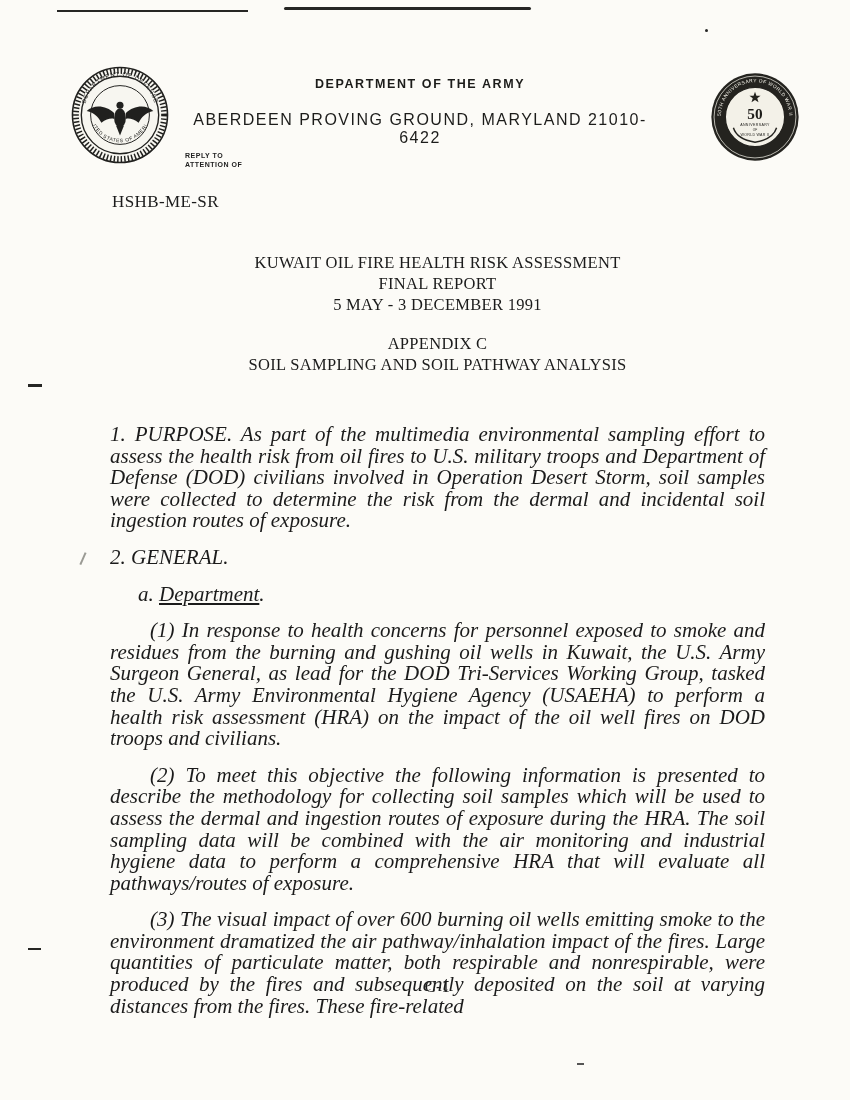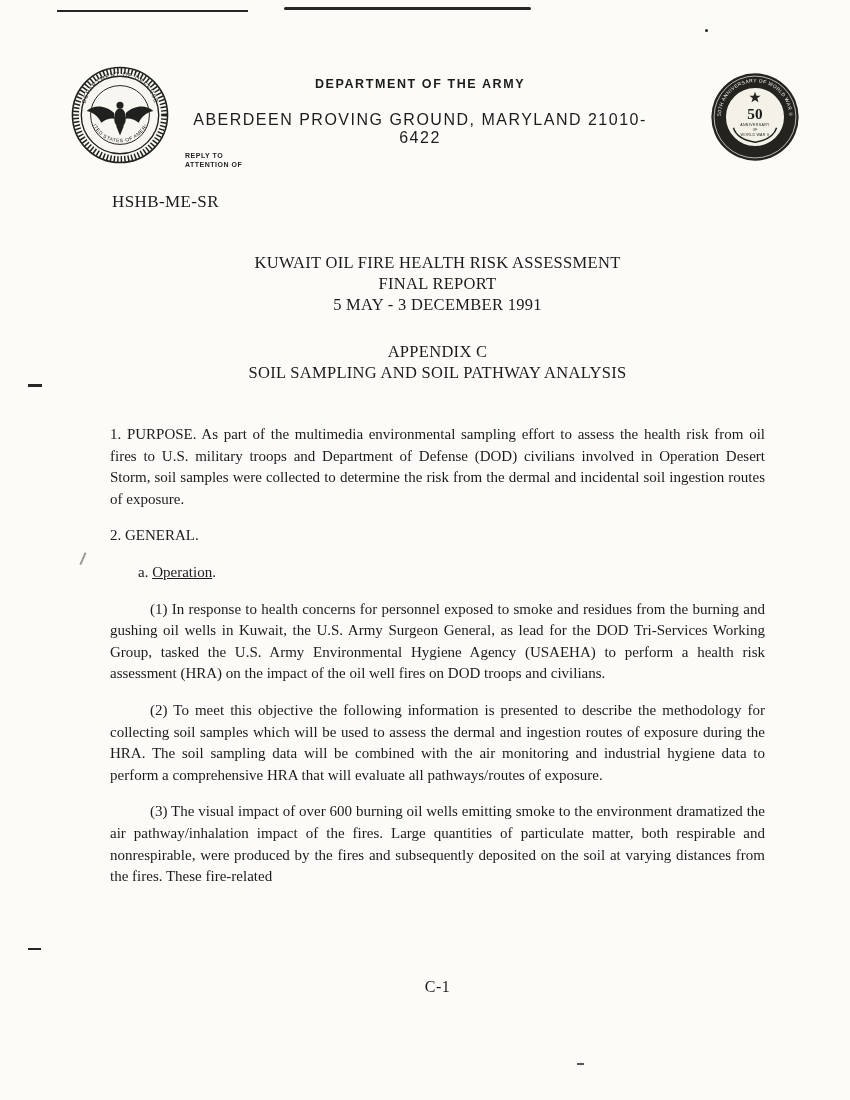--- a/index.html
+++ b/index.html
@@ -54,27 +54,28 @@
     position:absolute;left:112px;top:192px;
     font-size:17px;letter-spacing:0.4px;
   }
 
   
   .title-block{
     position:absolute;left:110px;top:253px;width:655px;
     text-align:center;font-size:16.5px;line-height:20.8px;
     letter-spacing:0.3px;
   }
-  .title-block .appendix-first{margin-top:27px;}
+  .title-block .appendix-first{margin-top:19px;}
 
   
   .body-text{
     position:absolute;left:110px;top:424px;width:655px;
-    font-size:15px;line-height:21.6px;
+    font-size:21px;line-height:21.6px;
     text-align:justify;
+    font-style:italic;
   }
   .body-text p{margin:0 0 15px 0;}
   .para-indent{text-indent:40px;}
   .sub-a{margin-left:28px !important;text-align:left;}
   .u{text-decoration:underline;}
 
   .page-number{
     position:absolute;left:110px;top:978px;width:655px;
     text-align:center;font-size:16px;letter-spacing:0.5px;
   }
@@ -154,21 +155,21 @@
     <div>KUWAIT OIL FIRE HEALTH RISK ASSESSMENT</div>
     <div>FINAL REPORT</div>
     <div>5 MAY - 3 DECEMBER 1991</div>
     <div class="appendix-first">APPENDIX C</div>
     <div>SOIL SAMPLING AND SOIL PATHWAY ANALYSIS</div>
   </div>
 
   <main class="body-text">
     <p>1. PURPOSE. As part of the multimedia environmental sampling effort to assess the health risk from oil fires to U.S. military troops and Department of Defense (DOD) civilians involved in Operation Desert Storm, soil samples were collected to determine the risk from the dermal and incidental soil ingestion routes of exposure.</p>
     <p>2. GENERAL.</p>
-    <p class="sub-a"><span>a. </span><span class="u">Operation</span><span>.</span></p>
+    <p class="sub-a"><span>a. </span><span class="u">Department</span><span>.</span></p>
     <p class="para-indent">(1) In response to health concerns for personnel exposed to smoke and residues from the burning and gushing oil wells in Kuwait, the U.S. Army Surgeon General, as lead for the DOD Tri-Services Working Group, tasked the U.S. Army Environmental Hygiene Agency (USAEHA) to perform a health risk assessment (HRA) on the impact of the oil well fires on DOD troops and civilians.</p>
     <p class="para-indent">(2) To meet this objective the following information is presented to describe the methodology for collecting soil samples which will be used to assess the dermal and ingestion routes of exposure during the HRA. The soil sampling data will be combined with the air monitoring and industrial hygiene data to perform a comprehensive HRA that will evaluate all pathways/routes of exposure.</p>
     <p class="para-indent">(3) The visual impact of over 600 burning oil wells emitting smoke to the environment dramatized the air pathway/inhalation impact of the fires. Large quantities of particulate matter, both respirable and nonrespirable, were produced by the fires and subsequently deposited on the soil at varying distances from the fires. These fire-related</p>
   </main>
 
   <div class="page-number">C-1</div>
 
 </div>
 
 </body></html>

